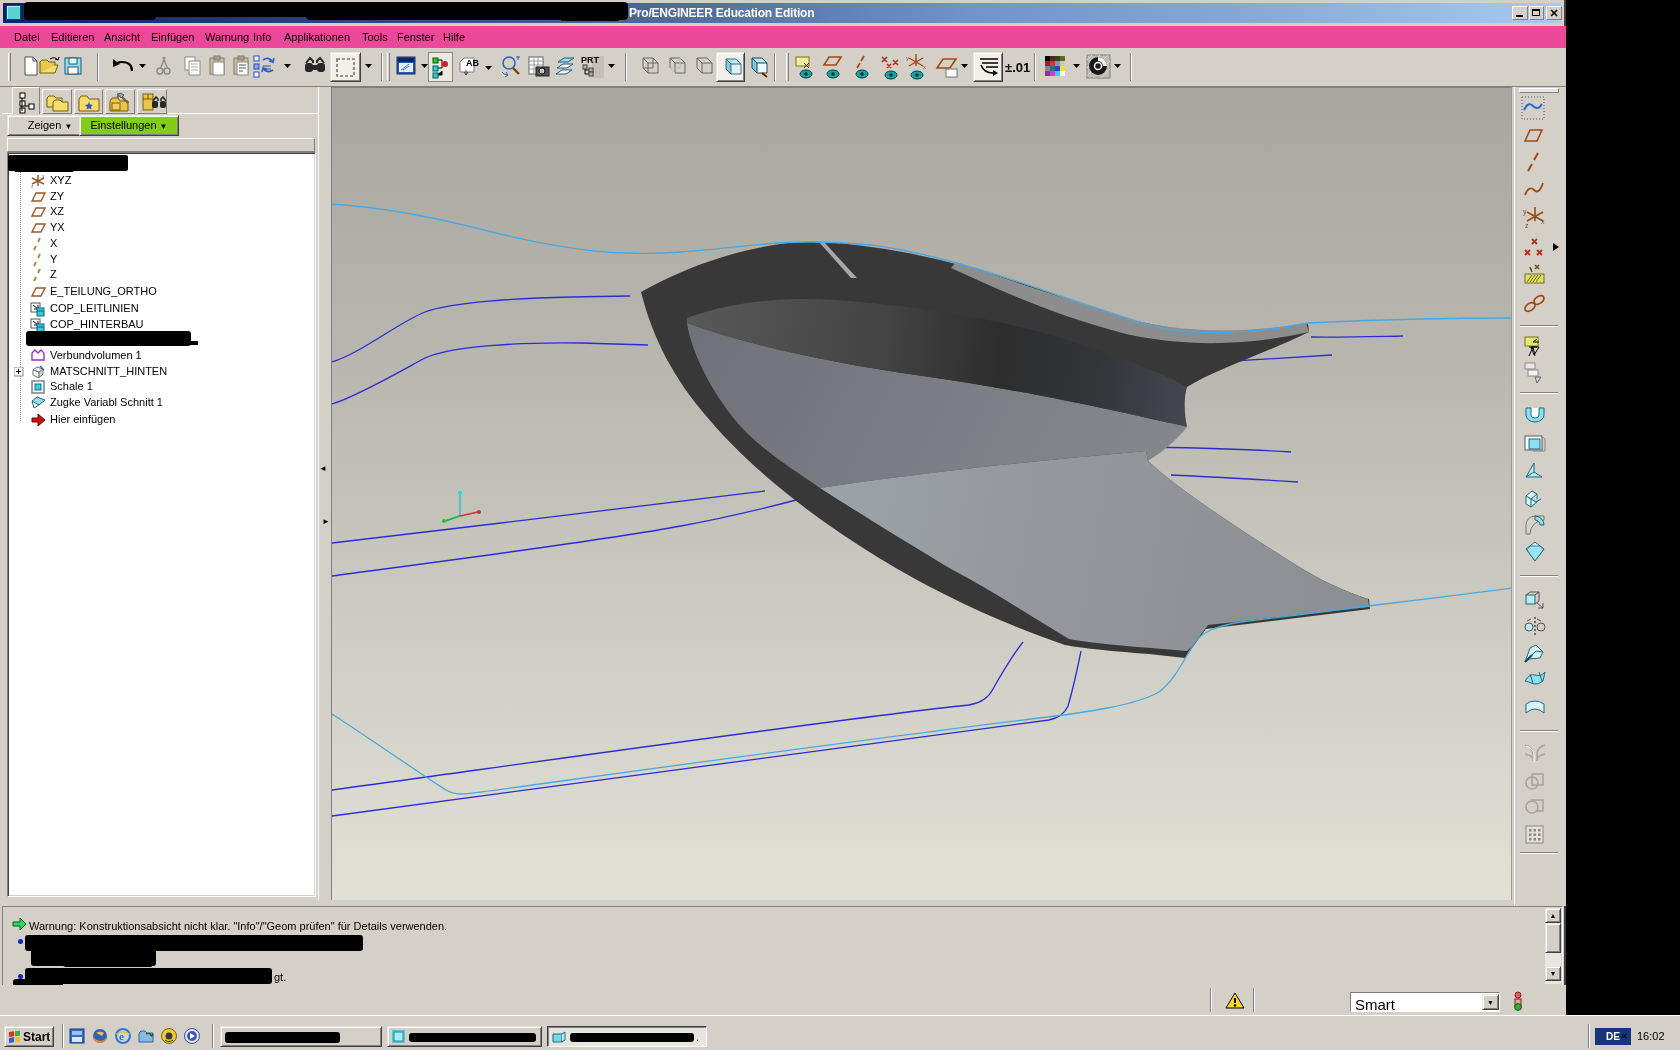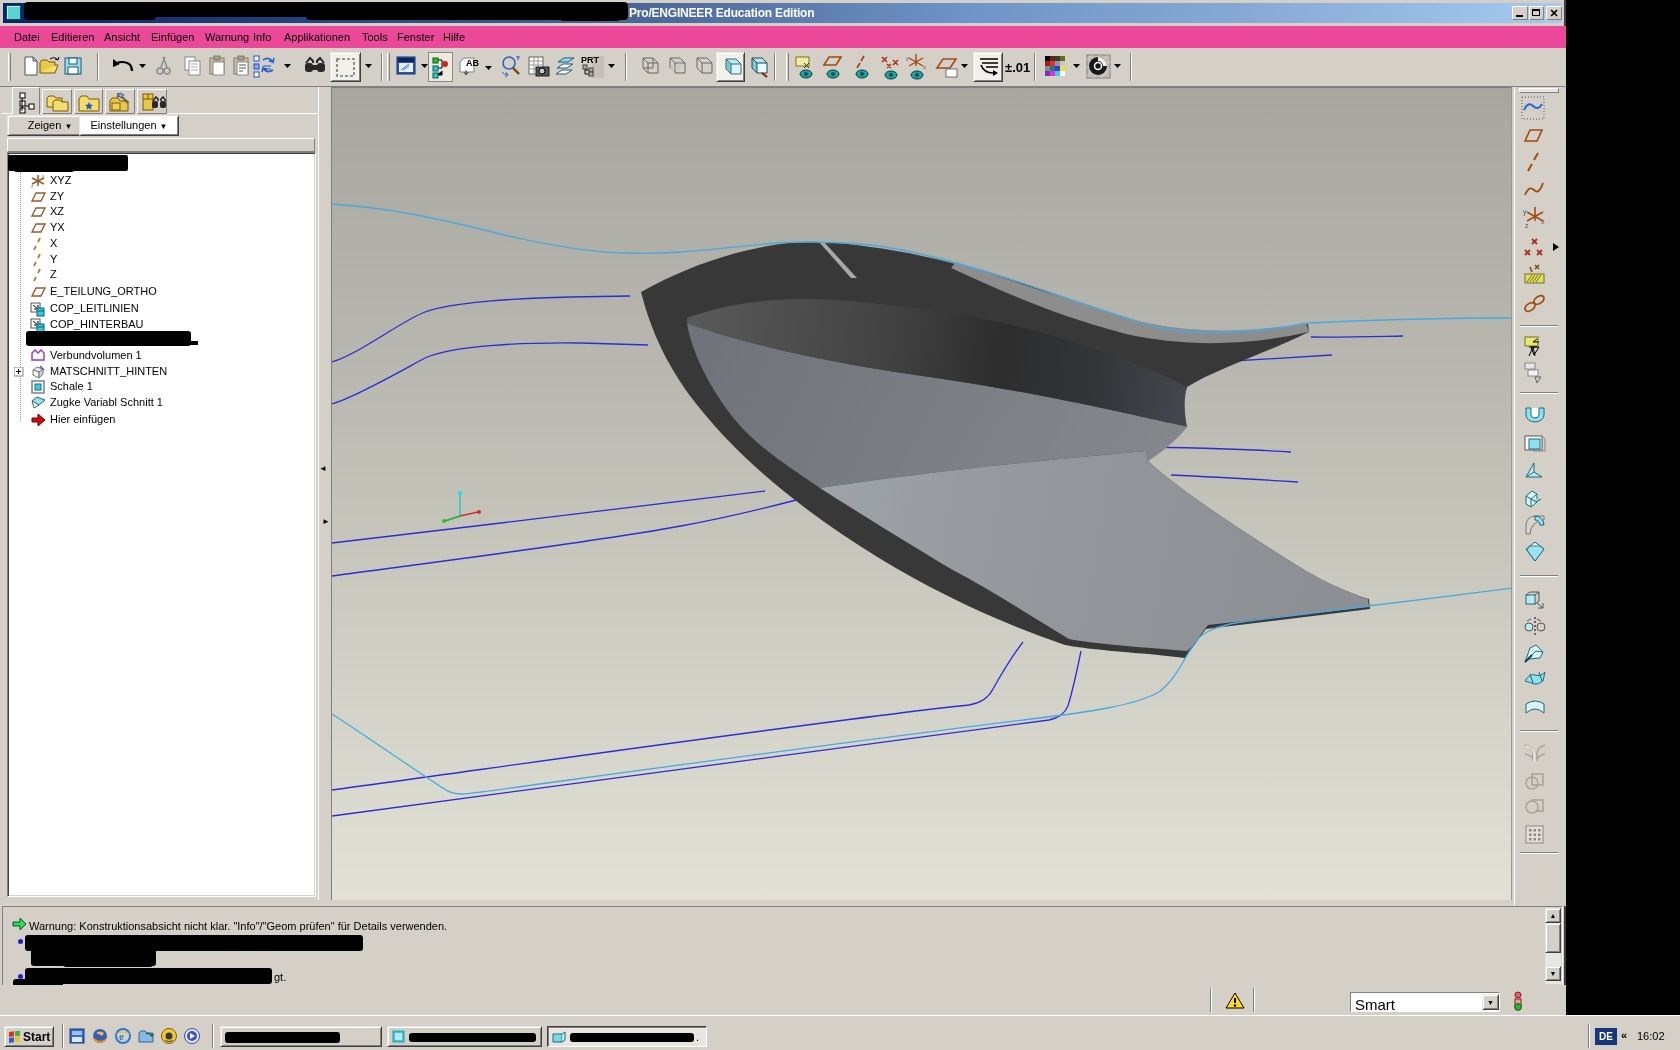--- a/index.html
+++ b/index.html
@@ -306,21 +306,21 @@
       </svg></div>
 <div class="abs ras" style="left:135px;top:2px;width:30px;height:25px;background:#d4d0c8"><svg width="26" height="22" style="margin:2px 0 0 2px">
         <rect x="3" y="2" width="10" height="16" fill="#e8c84a" stroke="#7a5a00"></rect>
         <path d="M3,7 h10 M8,2 v5" stroke="#7a5a00"></path>
         <path d="M13,9 l3,-4 2,2 v2 m3,0 v-2 l2,-2 3,4" stroke="#282828" stroke-width="1.6" fill="none"></path>
         <rect x="12" y="9" width="6" height="7" rx="2" fill="#282828"></rect>
         <rect x="20" y="9" width="6" height="7" rx="2" fill="#282828"></rect>
       </svg></div>
 
 <div class="abs ras2" style="left:5px;top:28px;width:86px;height:21px;background:#d4d0c8;font-size:11px;text-align:center;line-height:19px;color:#000">Zeigen <span style="font-size:8px">▼</span></div>
-<div class="abs ras2" style="left:77px;top:28px;width:100px;height:21px;background:#ffffff;font-size:11px;text-align:center;line-height:19px;color:#000">Einstellungen <span style="font-size:8px">▼</span></div>
+<div class="abs ras2" style="left:77px;top:28px;width:100px;height:21px;background:#84cc16;font-size:11px;text-align:center;line-height:19px;color:#000">Einstellungen <span style="font-size:8px">▼</span></div>
 
 <div class="abs ras" style="left:5px;top:51px;width:308px;height:14px;background:#d4d0c8"></div>
 
 <div class="abs sunk2" style="left:5px;top:65px;width:309px;height:745px;background:#fff"></div>
 <div class="abs" id="tree" style="left:6px;top:66px;width:306px;height:742px;overflow:hidden;font-size:11px;color:#000">
 <div class="abs" style="left:12px;top:18px;width:1px;height:250px;border-left:1px dotted #999"></div>
 <div class="abs cens" style="left:0px;top:2px;width:120px;height:16px;border-radius:2px"></div>
 <div class="abs" style="left:6px;top:14px;width:60px;height:5px;background:#000;border-radius:2px"></div>
 <div class="trow" style="top:20px">
         <svg class="abs" style="left:22px" width="17" height="16">
@@ -718,16 +718,16 @@
     </div>
 <div class="abs" style="left:547px;top:10px;width:160px;height:21px;background:#e8e5de;border:1px solid #404040;border-right-color:#fff;border-bottom-color:#fff;box-shadow:inset 1px 1px 0 #808080">
       <svg class="abs" style="left:4px;top:3px" width="15" height="15">
         <path d="M1,4 h9 v8 h-9 z" fill="#78d8e8" stroke="#206878"></path>
         <path d="M10,4 l3,-2 v8 l-3,2" fill="#b8ecf4" stroke="#206878"></path>
       </svg>
       <div class="abs cens" style="left:22px;top:6px;width:124px;height:9px"></div>
       <div class="abs" style="left:148px;top:4px;font-size:11px;color:#000">.</div>
     </div>
 <div class="abs etchv" style="left:1588px;top:8px;width:2px;height:24px"></div>
-<div class="abs" style="left:1595px;top:12px;width:22px;height:17px;background:#16367c;color:#fff;font-size:10px;font-weight:bold;text-align:center;line-height:17px">DE</div>
+<div class="abs" style="left:1595px;top:12px;width:36px;height:17px;background:#16367c;color:#fff;font-size:10px;font-weight:bold;text-align:center;line-height:17px">DE</div>
 <div class="abs" style="left:1621px;top:13px;font-size:11px;color:#000;font-weight:bold">«</div>
 <div class="abs" style="left:1637px;top:14px;font-size:11px;color:#000">16:02</div>
 </div>
 
 </body></html>

